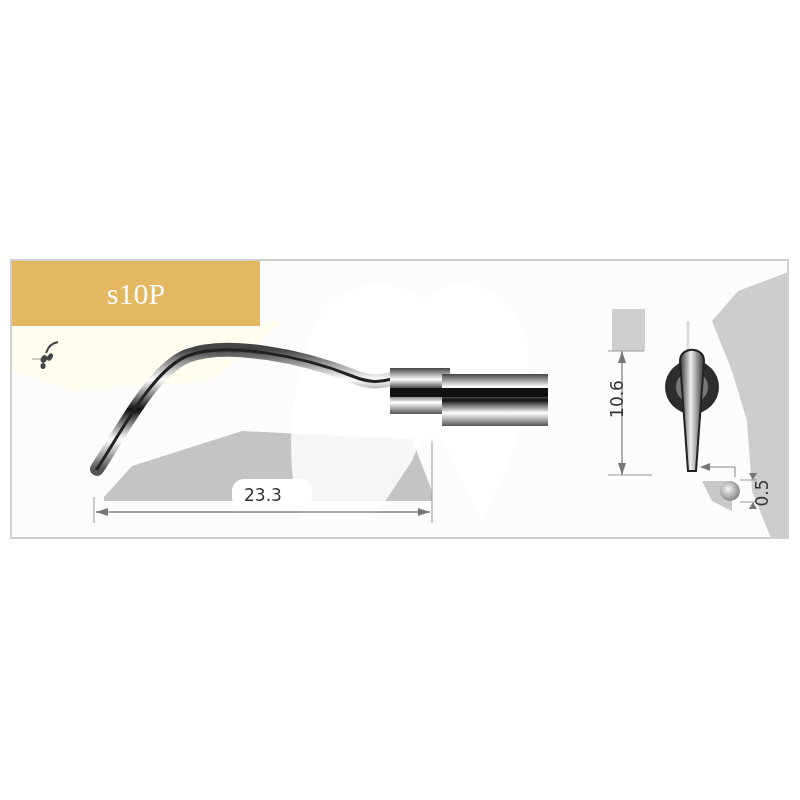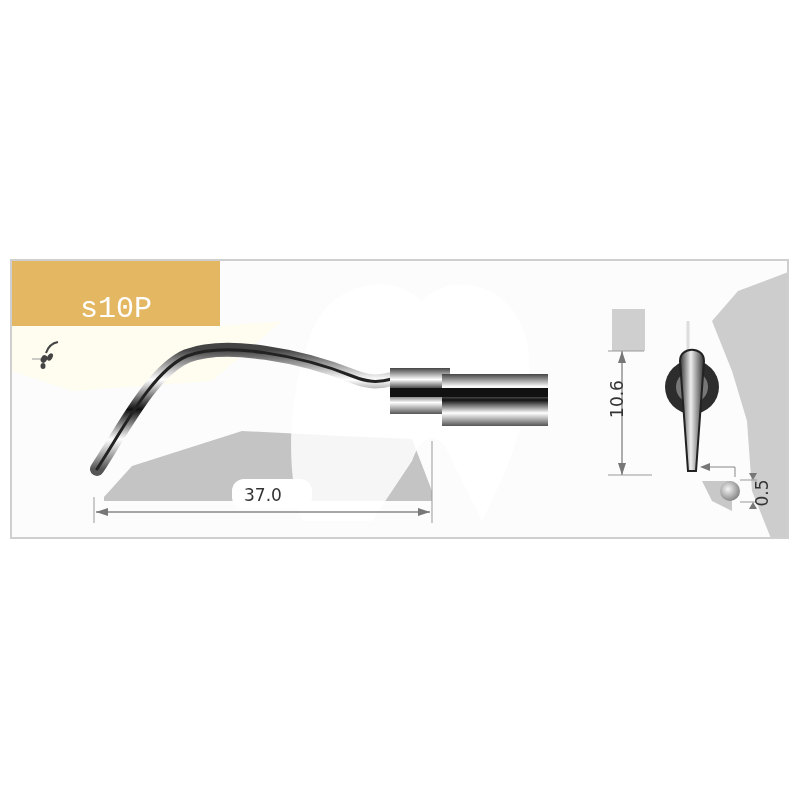--- a/index.html
+++ b/index.html
@@ -6,24 +6,24 @@
   body {
     width: 800px; height: 800px; background: #ffffff; position: relative; overflow: hidden;
     font-family: "DejaVu Sans", "Liberation Sans", sans-serif;
   }
   .card {
     position: absolute; left: 10px; top: 259px; width: 779px; height: 280px;
     border: 2px solid #cfcfcf; background: #fcfcfc; box-sizing: border-box; overflow: hidden;
   }
   .bg-svg { position: absolute; left: 0; top: 0; }
   .model-badge {
-    position: absolute; left: 0; top: 0; width: 208px; height: 65px;
+    position: absolute; left: 0; top: 0; width: 248px; height: 65px;
     background: #e4b862; color: #ffffff; font-size: 30px;
-    display: flex; align-items: flex-end; justify-content: center;
-    font-family: Liberation Mono, monospace;
+    display: flex; align-items: center; justify-content: center;
+    font-family: Liberation Serif, serif;
   }
   .icon-spray { position: absolute; left: 20px; top: 78px; }
   .dim-label {
     position: absolute; font-size: 17px; color: #333333;
     font-family: "DejaVu Sans", sans-serif;
   }
   .dim-length { left: 232px; top: 224px; }
   .dim-height { left: 586px; top: 128px; transform: rotate(-90deg); transform-origin: center; }
   .dim-diameter { left: 736px; top: 222px; transform: rotate(-90deg); transform-origin: center; }
 </style>
@@ -98,16 +98,16 @@
   </div>
 
   <svg class="icon-spray" width="30" height="30" viewBox="0 0 30 30">
     <line x1="0" y1="20" x2="10" y2="20" stroke="#999" stroke-width="1"></line>
     <path d="M14,14 C16,8 20,4 26,3" fill="none" stroke="#444" stroke-width="2"></path>
     <ellipse cx="12" cy="20" rx="3" ry="4" fill="#444" transform="rotate(30 12 20)"></ellipse>
     <ellipse cx="18" cy="18" rx="2.5" ry="4" fill="#444" transform="rotate(30 18 18)"></ellipse>
     <ellipse cx="11" cy="27" rx="2.5" ry="3" fill="#444"></ellipse>
   </svg>
 
-  <span class="dim-label dim-length">37.0</span>
+  <span class="dim-label dim-length">23.3</span>
   <span class="dim-label dim-height">10.6</span>
   <span class="dim-label dim-diameter">0.5</span>
 </div>
 
 </body></html>

